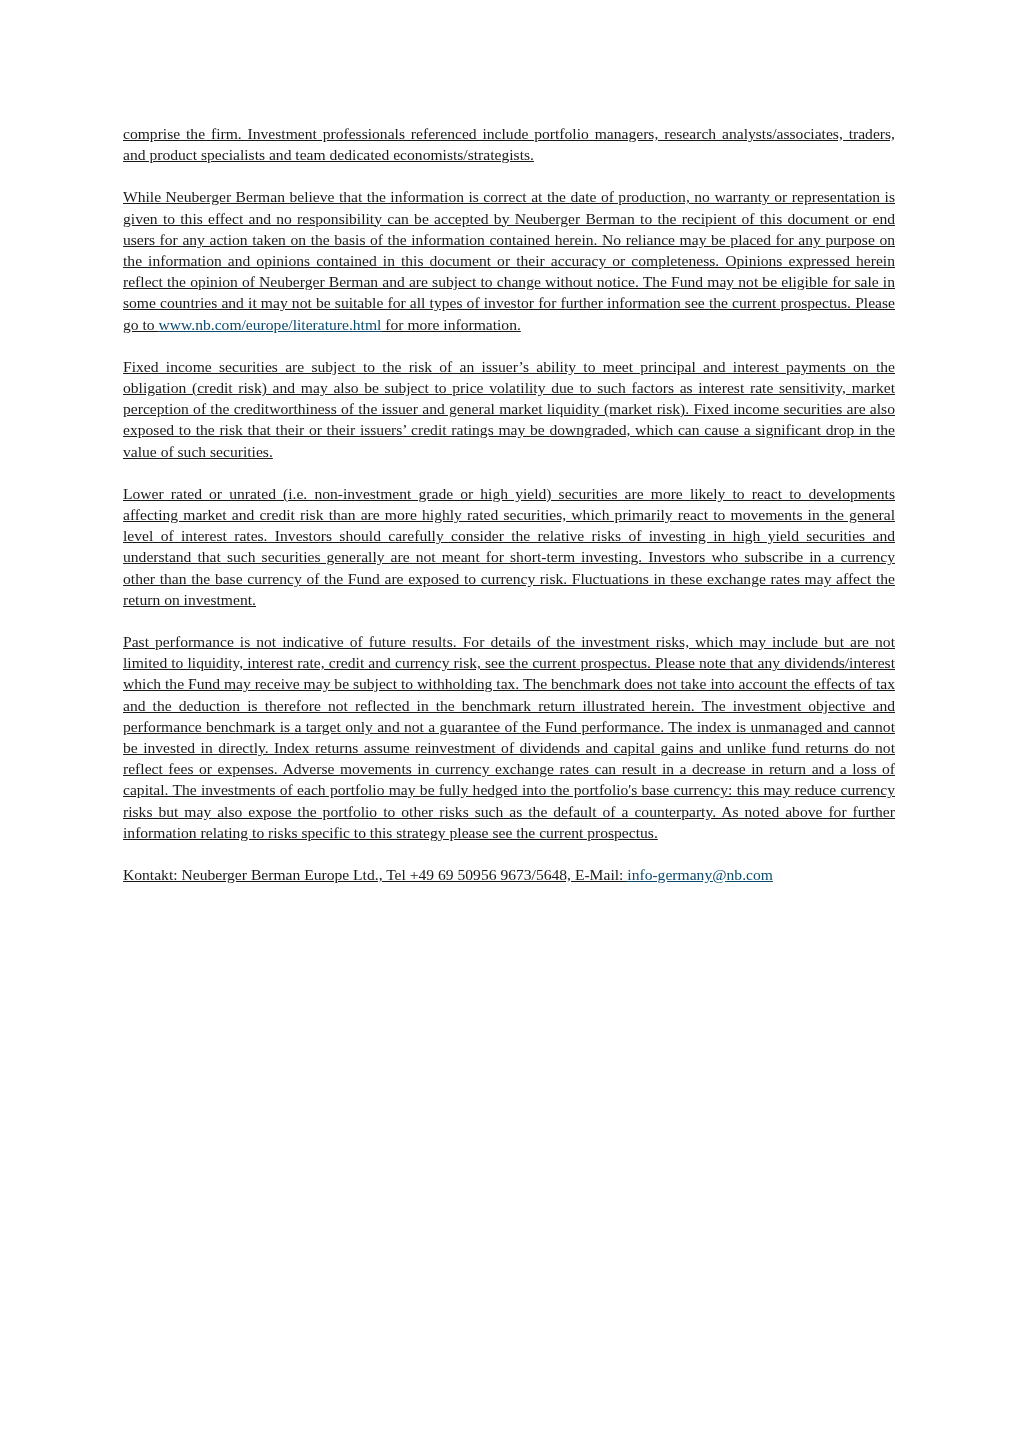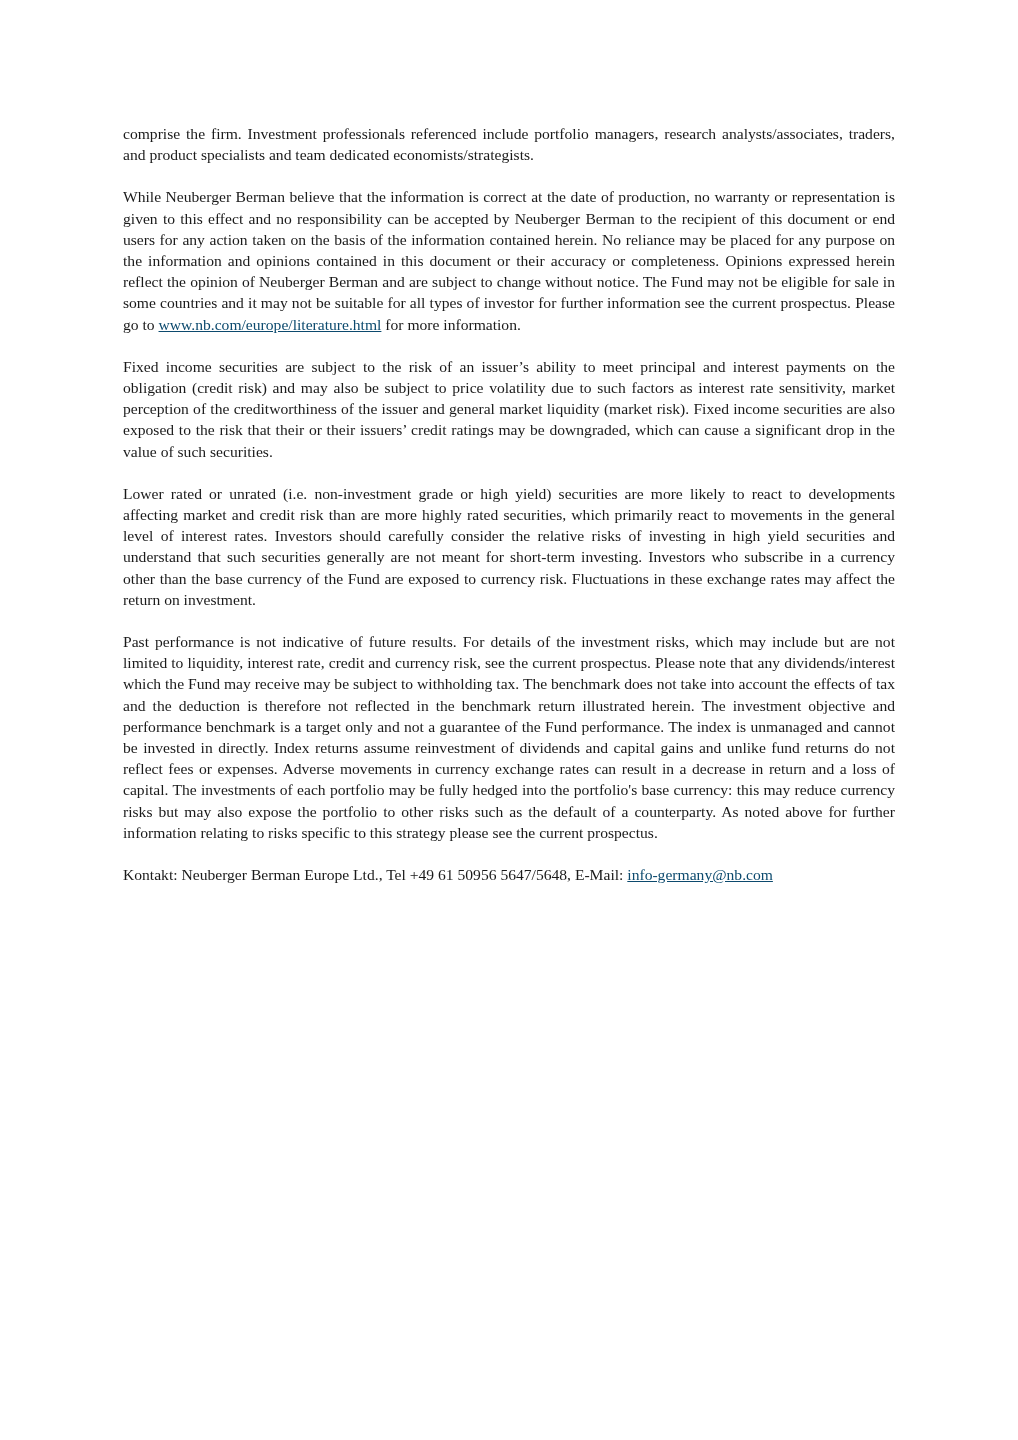--- a/index.html
+++ b/index.html
@@ -8,32 +8,32 @@
     position: absolute;
     left: 123px;
     top: 123px;
     width: 772px;
     font-family: "Liberation Serif", "DejaVu Serif", serif;
     font-size: 15.6px;
     line-height: 21.2px;
     color: #1a1a1a;
     text-align: justify;
   }
-  .para { margin: 0 0 21px 0; }
+  .para { margin: 0 0 21px 0; text-decoration: underline; }
   .para.contact { text-align: left; margin-top: 0; }
   a.link { color: #0c4a6e; text-decoration: underline; }
 </style>
 </head>
 <body>
 
 <div class="page">
   <p class="para">comprise the firm. Investment professionals referenced include portfolio managers, research analysts/associates, traders, and product specialists and team dedicated economists/strategists.</p>
 
   <p class="para"><span>While Neuberger Berman believe that the information is correct at the date of production, no warranty or representation is given to this effect and no responsibility can be accepted by Neuberger Berman to the recipient of this document or end users for any action taken on the basis of the information contained herein.  No reliance may be placed for any purpose on the information and opinions contained in this document or their accuracy or completeness. Opinions expressed herein reflect the opinion of Neuberger Berman and are subject to change without notice. The Fund may not be eligible for sale in some countries and it may not be suitable for all types of investor for further information see the current prospectus.  Please go to </span><a class="link">www.nb.com/europe/literature.html</a><span>  for more information.</span></p>
 
   <p class="para">Fixed income securities are subject to the risk of an issuer’s ability to meet principal and interest payments on the obligation (credit risk) and may also be subject to price volatility due to such factors as interest rate sensitivity, market perception of the creditworthiness of the issuer and general market liquidity (market risk). Fixed income securities are also exposed to the risk that their or their issuers’ credit ratings may be downgraded, which can cause a significant drop in the value of such securities.</p>
 
   <p class="para">Lower rated or unrated (i.e. non-investment grade or high yield) securities are more likely to react to developments affecting market and credit risk than are more highly rated securities, which primarily react to movements in the general level of interest rates. Investors should carefully consider the relative risks of investing in high yield securities and understand that such securities generally are not meant for short-term investing. Investors who subscribe in a currency other than the base currency of the Fund are exposed to currency risk. Fluctuations in these exchange rates may affect the return on investment.</p>
 
   <p class="para">Past performance is not indicative of future results.  For details of the investment risks, which may include but are not limited to liquidity, interest rate, credit and currency risk, see the current prospectus. Please note that any dividends/interest which the Fund may receive may be subject to withholding tax. The benchmark does not take into account the effects of tax and the deduction is therefore not reflected in the benchmark return illustrated herein. The investment objective and performance benchmark is a target only and not a guarantee of the Fund performance. The index is unmanaged and cannot be invested in directly.  Index returns assume reinvestment of dividends and capital gains and unlike fund returns do not reflect fees or expenses. Adverse movements in currency exchange rates can result in a decrease in return and a loss of capital. The investments of each portfolio may be fully hedged into the portfolio's base currency: this may reduce currency risks but may also expose the portfolio to other risks such as the default of a counterparty. As noted above for further information relating to risks specific to this strategy please see the current prospectus.</p>
 
-  <p class="para contact"><span>Kontakt: Neuberger Berman Europe Ltd., Tel +49 61 50956 5647/5648, E-Mail: </span><a class="link">info-germany@nb.com</a></p>
+  <p class="para contact"><span>Kontakt: Neuberger Berman Europe Ltd., Tel +49 69 50956 9673/5648, E-Mail: </span><a class="link">info-germany@nb.com</a></p>
 </div>
 
 </body></html>

